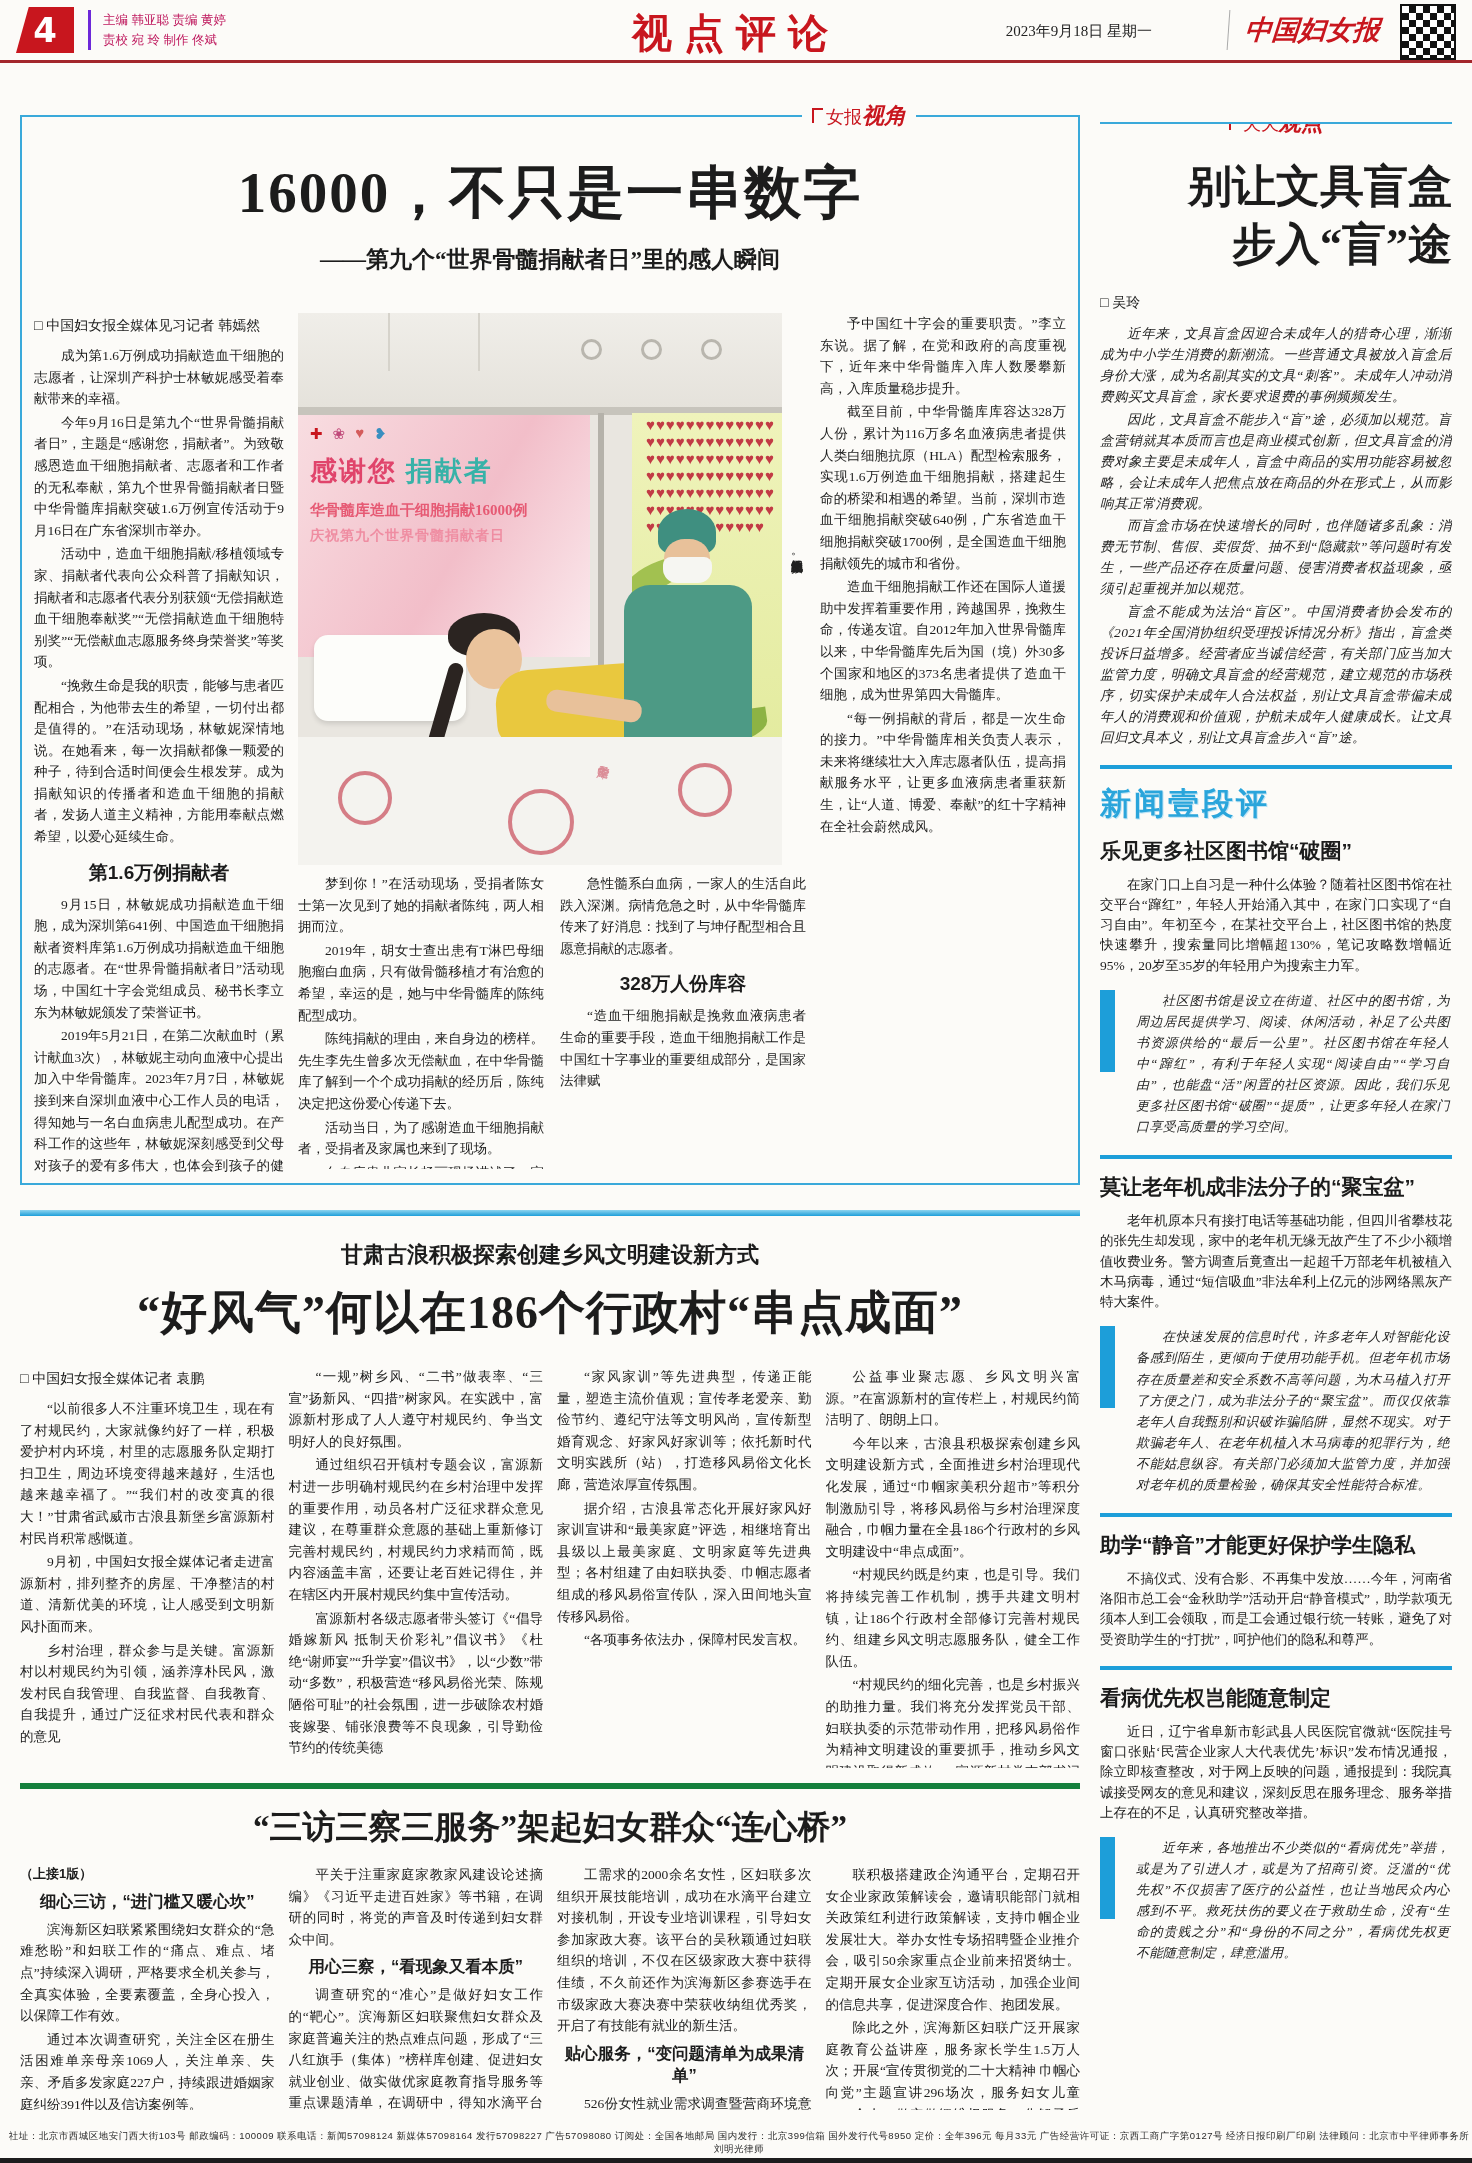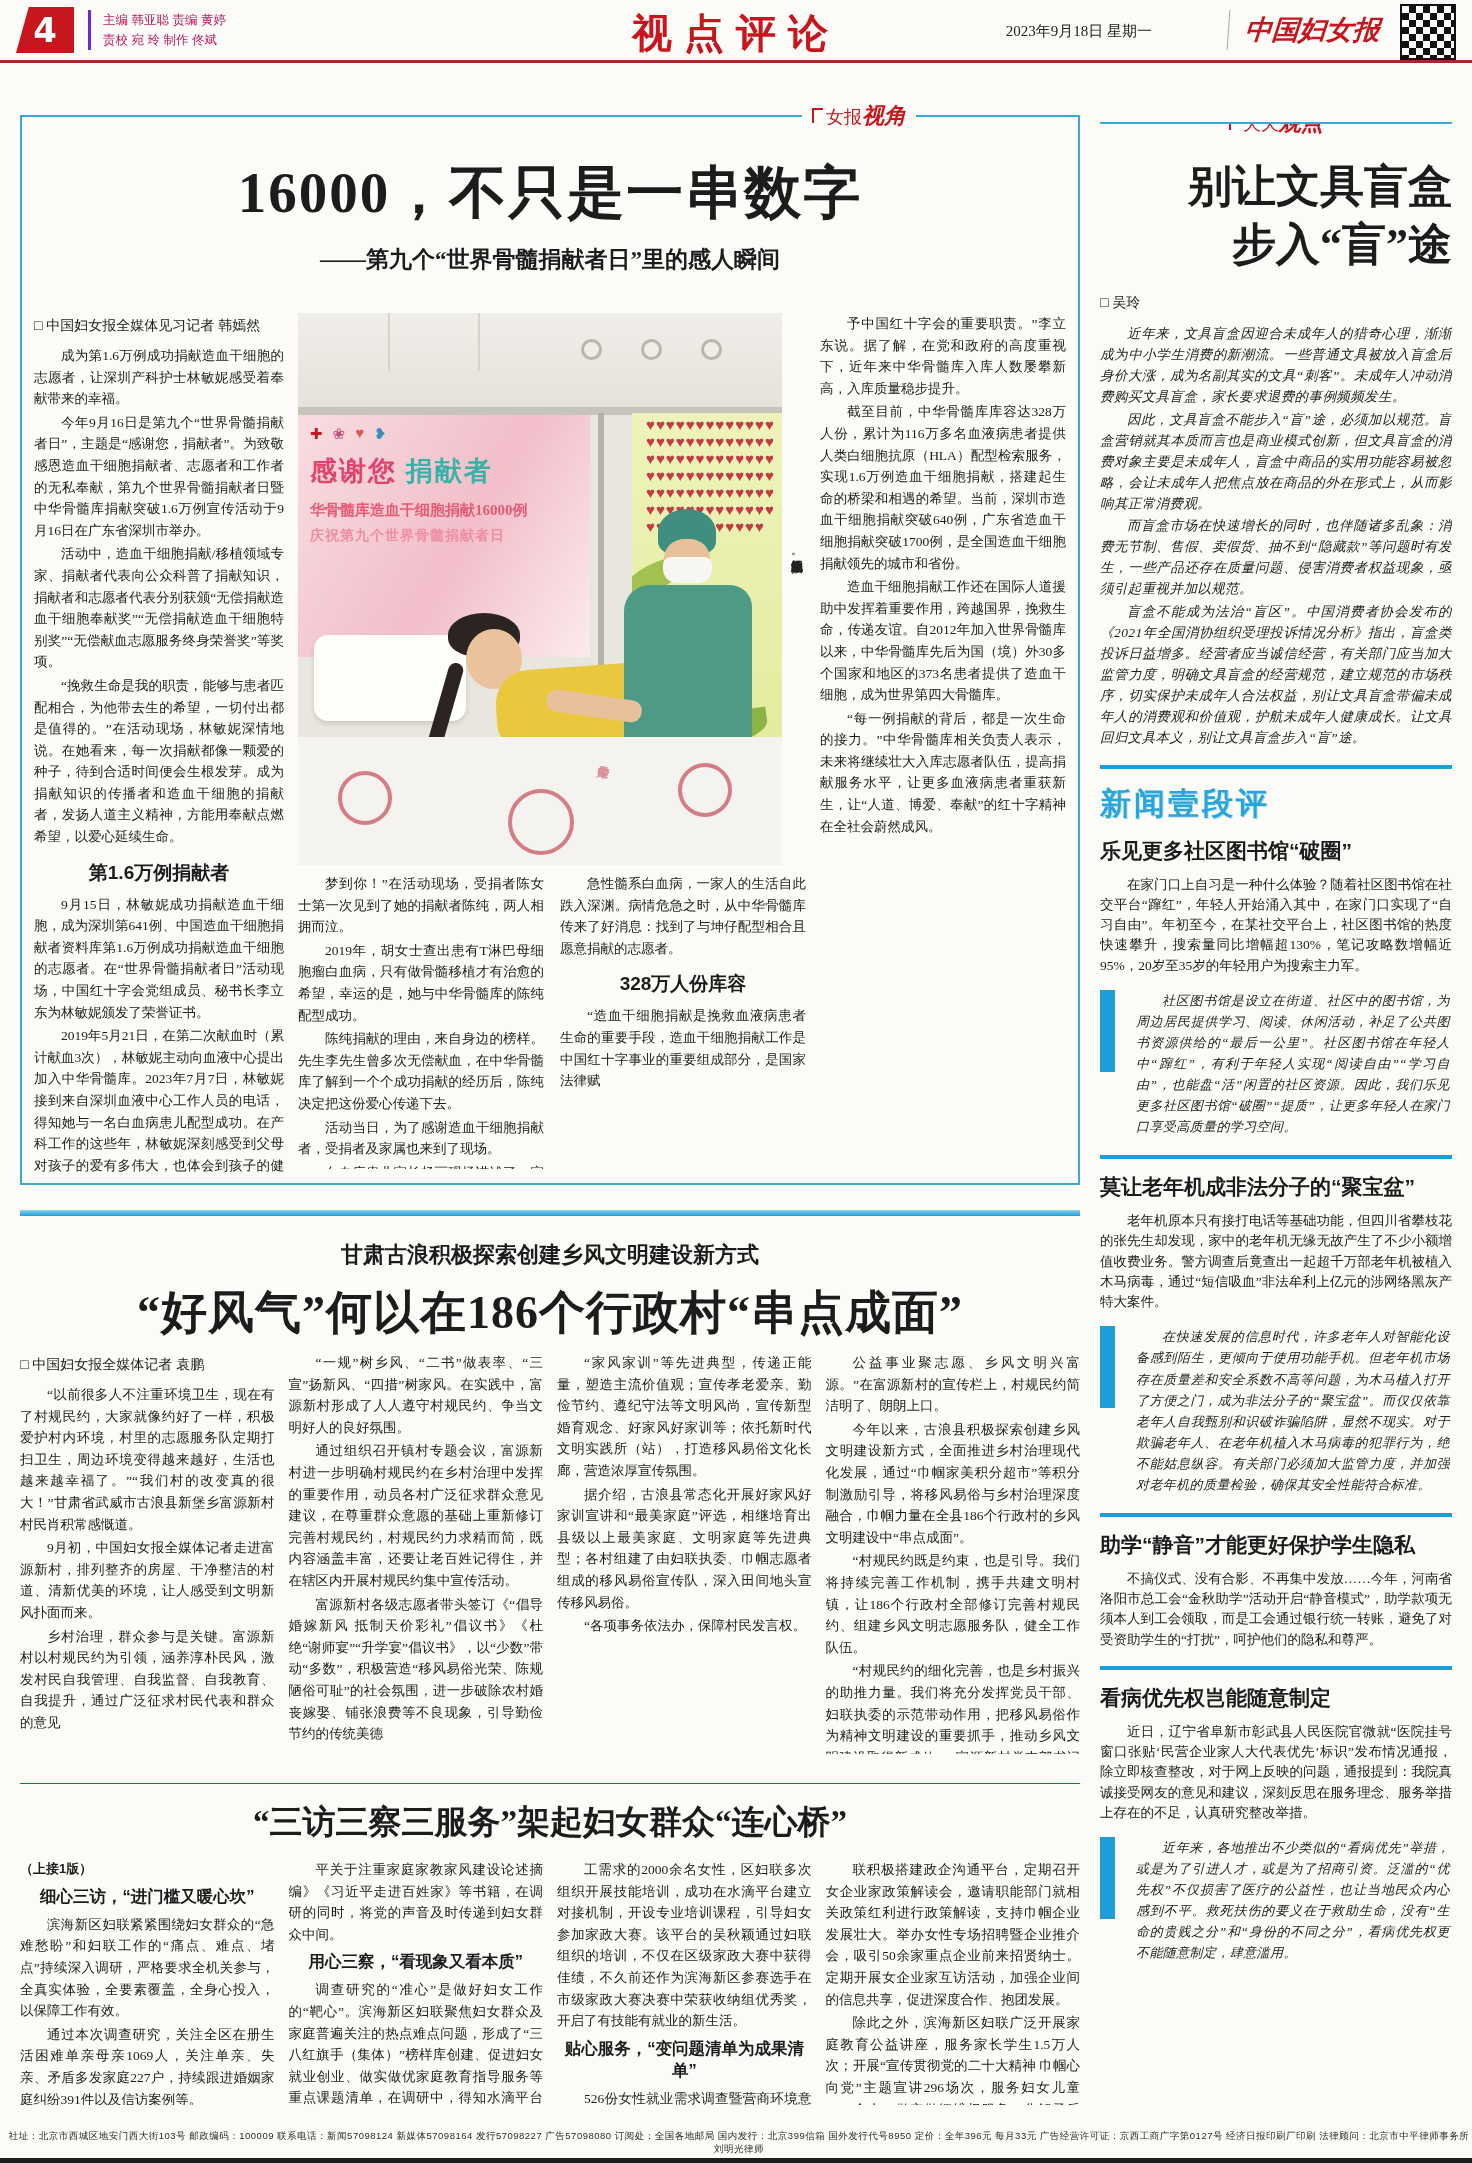--- a/index.html
+++ b/index.html
@@ -77,25 +77,25 @@
   .pw-nface{position:absolute;right:72px;top:226px;width:46px;height:42px;background:#e8c19a;border-radius:45%;}
   .pw-nmask{position:absolute;right:70px;top:244px;width:49px;height:26px;background:#f6f6f2;border-radius:8px 8px 14px 14px;}
   .pw-nbody{position:absolute;right:30px;top:272px;width:128px;height:170px;background:#4d9a85;border-radius:26px 22px 0 0;}
   .pw-narm{position:absolute;right:140px;top:382px;width:96px;height:22px;background:#e8c19a;border-radius:10px;transform:rotate(8deg);}
 
   
   .vil{position:absolute;left:20px;top:1210px;width:1060px;height:568px;}
   .vsep{height:6px;background:linear-gradient(#8ed4ef,#1d9ed9);}
   .vkick{text-align:center;font-family:"Liberation Sans",sans-serif;font-weight:bold;font-size:22px;margin-top:24px;}
   .vhl{text-align:center;font-size:46px;font-weight:bold;margin-top:12px;letter-spacing:1px;}
-  .vcols{display:flex;gap:14px;margin-top:8px;height:402px;}
+  .vcols{display:flex;gap:14px;margin-top:22px;height:402px;}
   .vcol{flex:1;overflow:hidden;}
 
   
-  .bri{position:absolute;left:20px;top:1783px;width:1060px;height:328px;border-top:1px solid #15803d;}
+  .bri{position:absolute;left:20px;top:1783px;width:1060px;height:328px;border-top:6px solid #15803d;}
   .bhl{text-align:center;font-size:33px;font-weight:bold;margin-top:16px;}
   .bcols{display:flex;gap:14px;margin-top:14px;height:246px;}
   .bcol{flex:1;overflow:hidden;}
   .bsub{font-family:"Liberation Sans",sans-serif;font-weight:bold;font-size:16.5px;text-align:center;margin:6px 0 6px;}
   .cont{font-family:"Liberation Sans",sans-serif;font-weight:bold;font-size:13px;text-indent:0;margin-bottom:2px;}
 
   
   .rc{position:absolute;left:1100px;top:122px;width:352px;height:1992px;border-top:2px solid #3aa9da;overflow:hidden;}
   .rc .tag{left:50%;transform:translateX(-50%);}
   .rhl{text-align:right;font-size:44px;font-weight:bold;line-height:1.32;margin-top:34px;}

